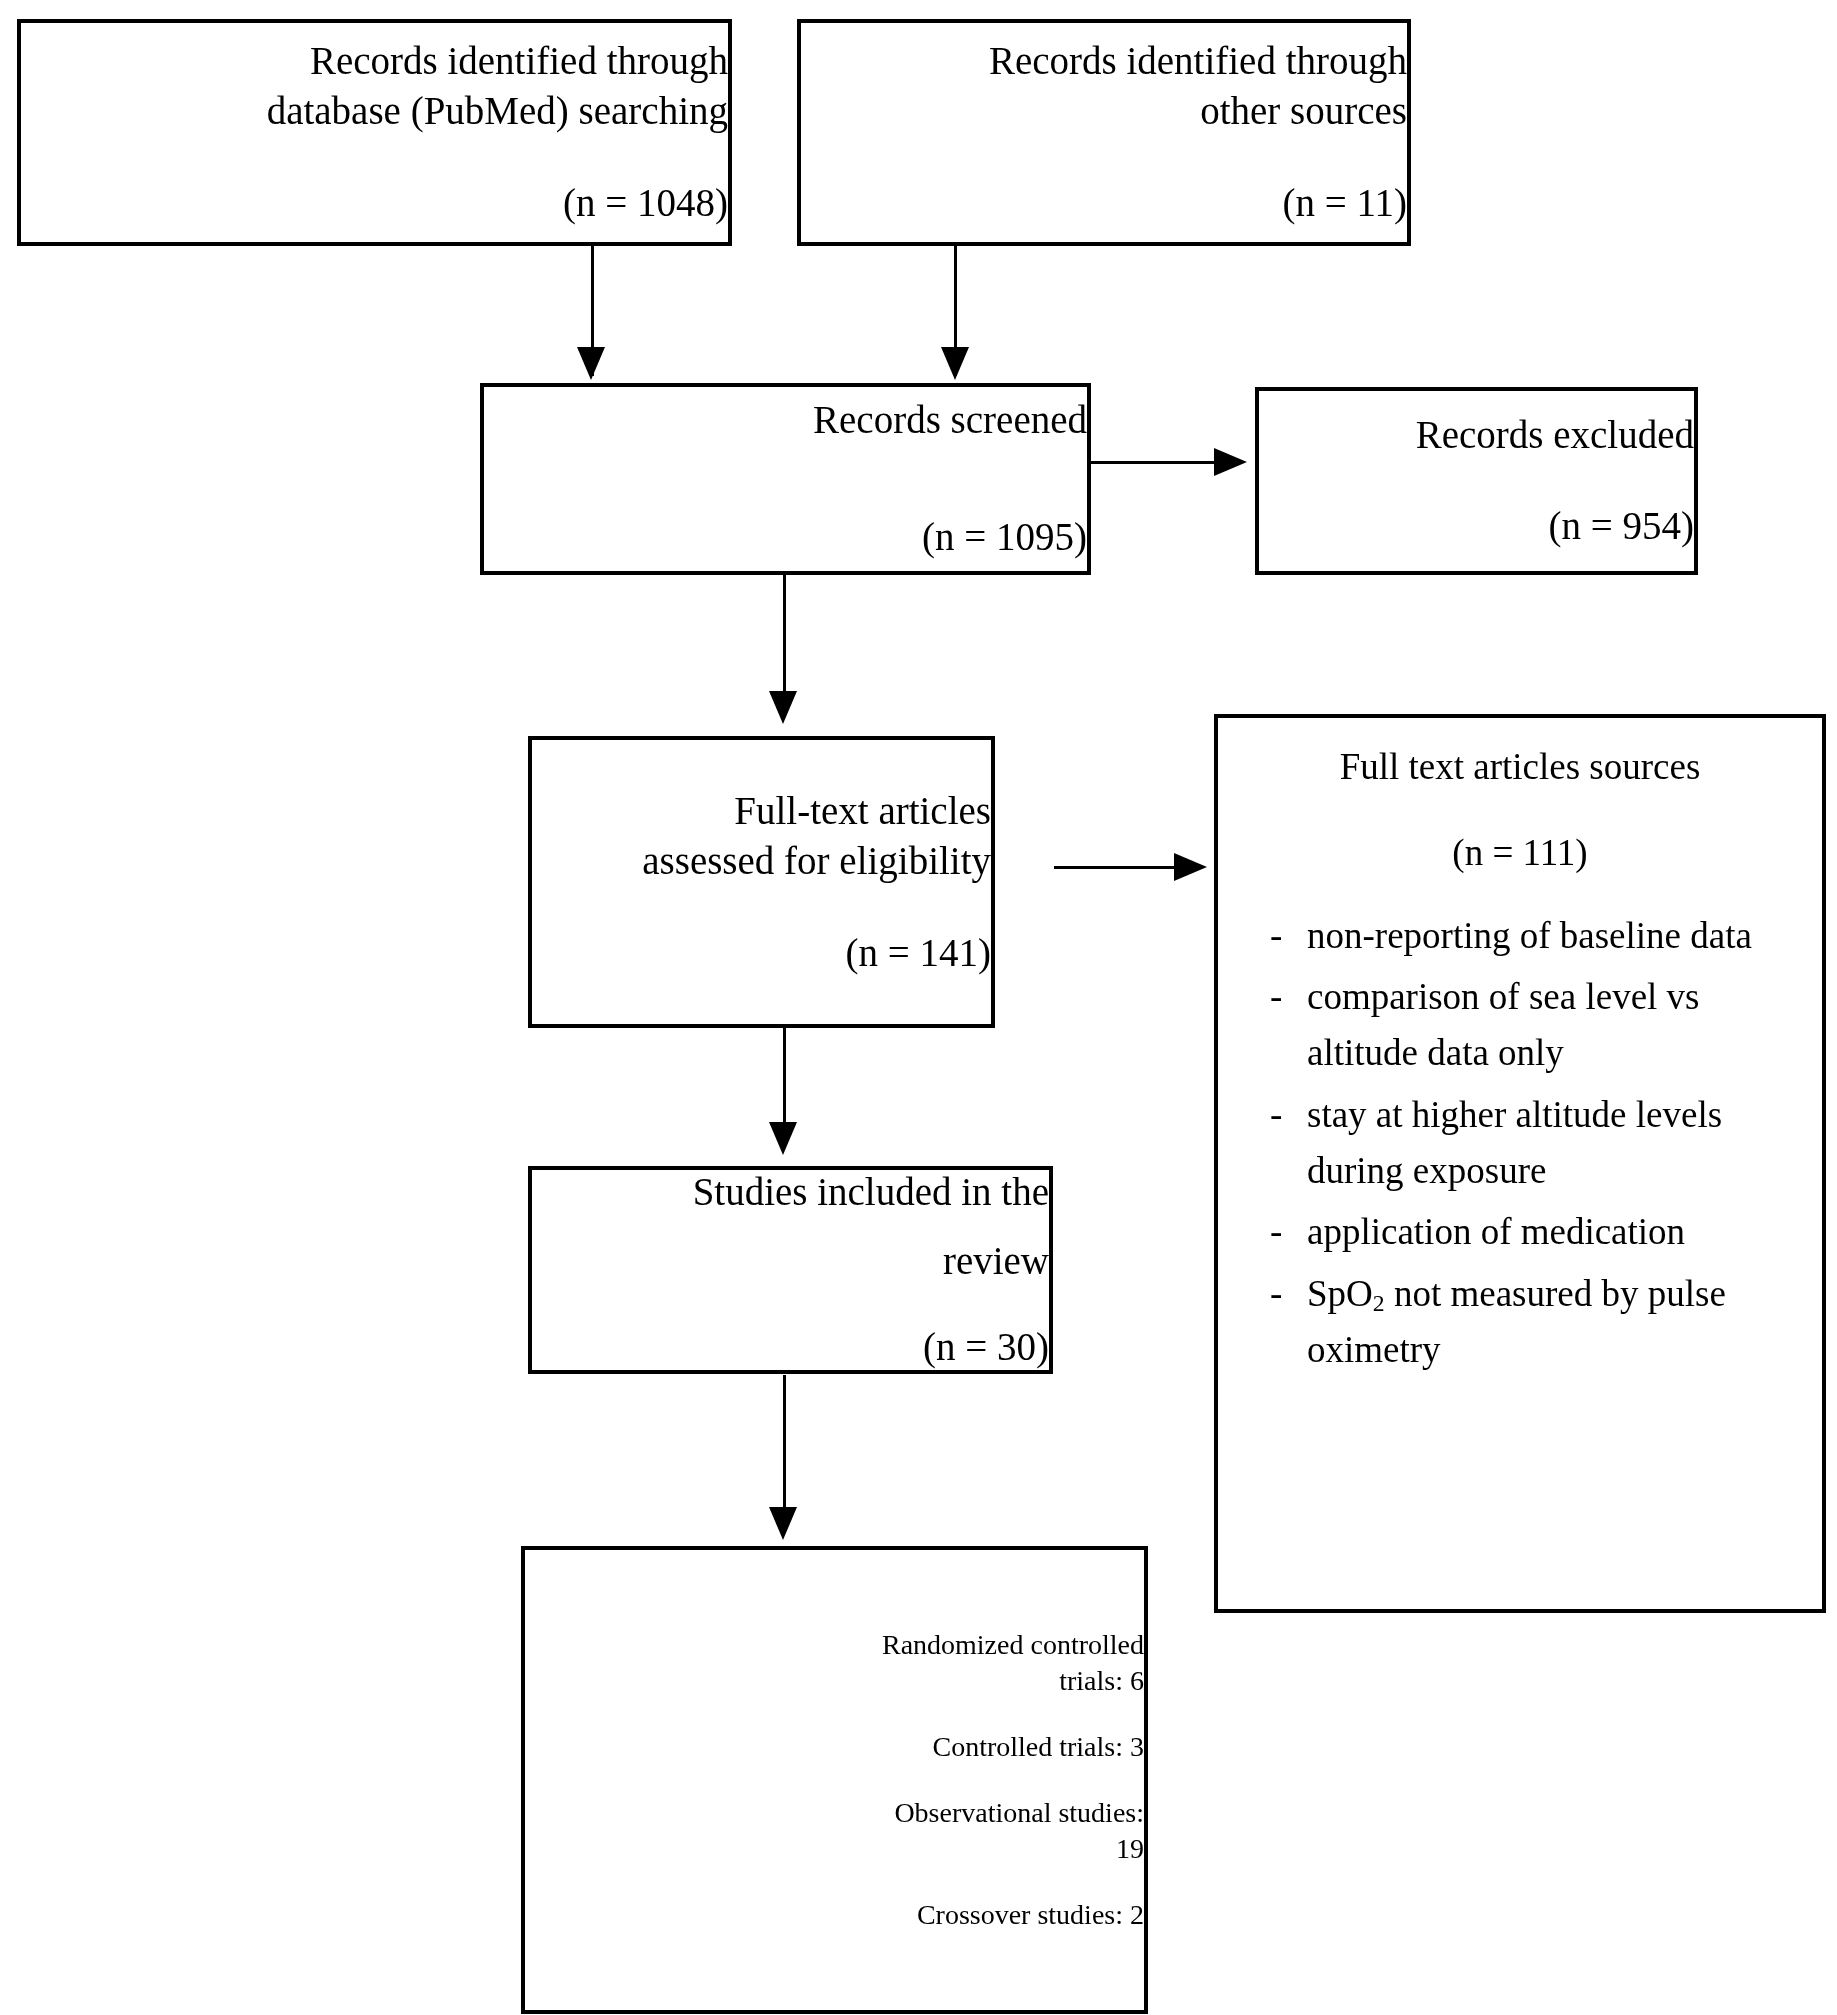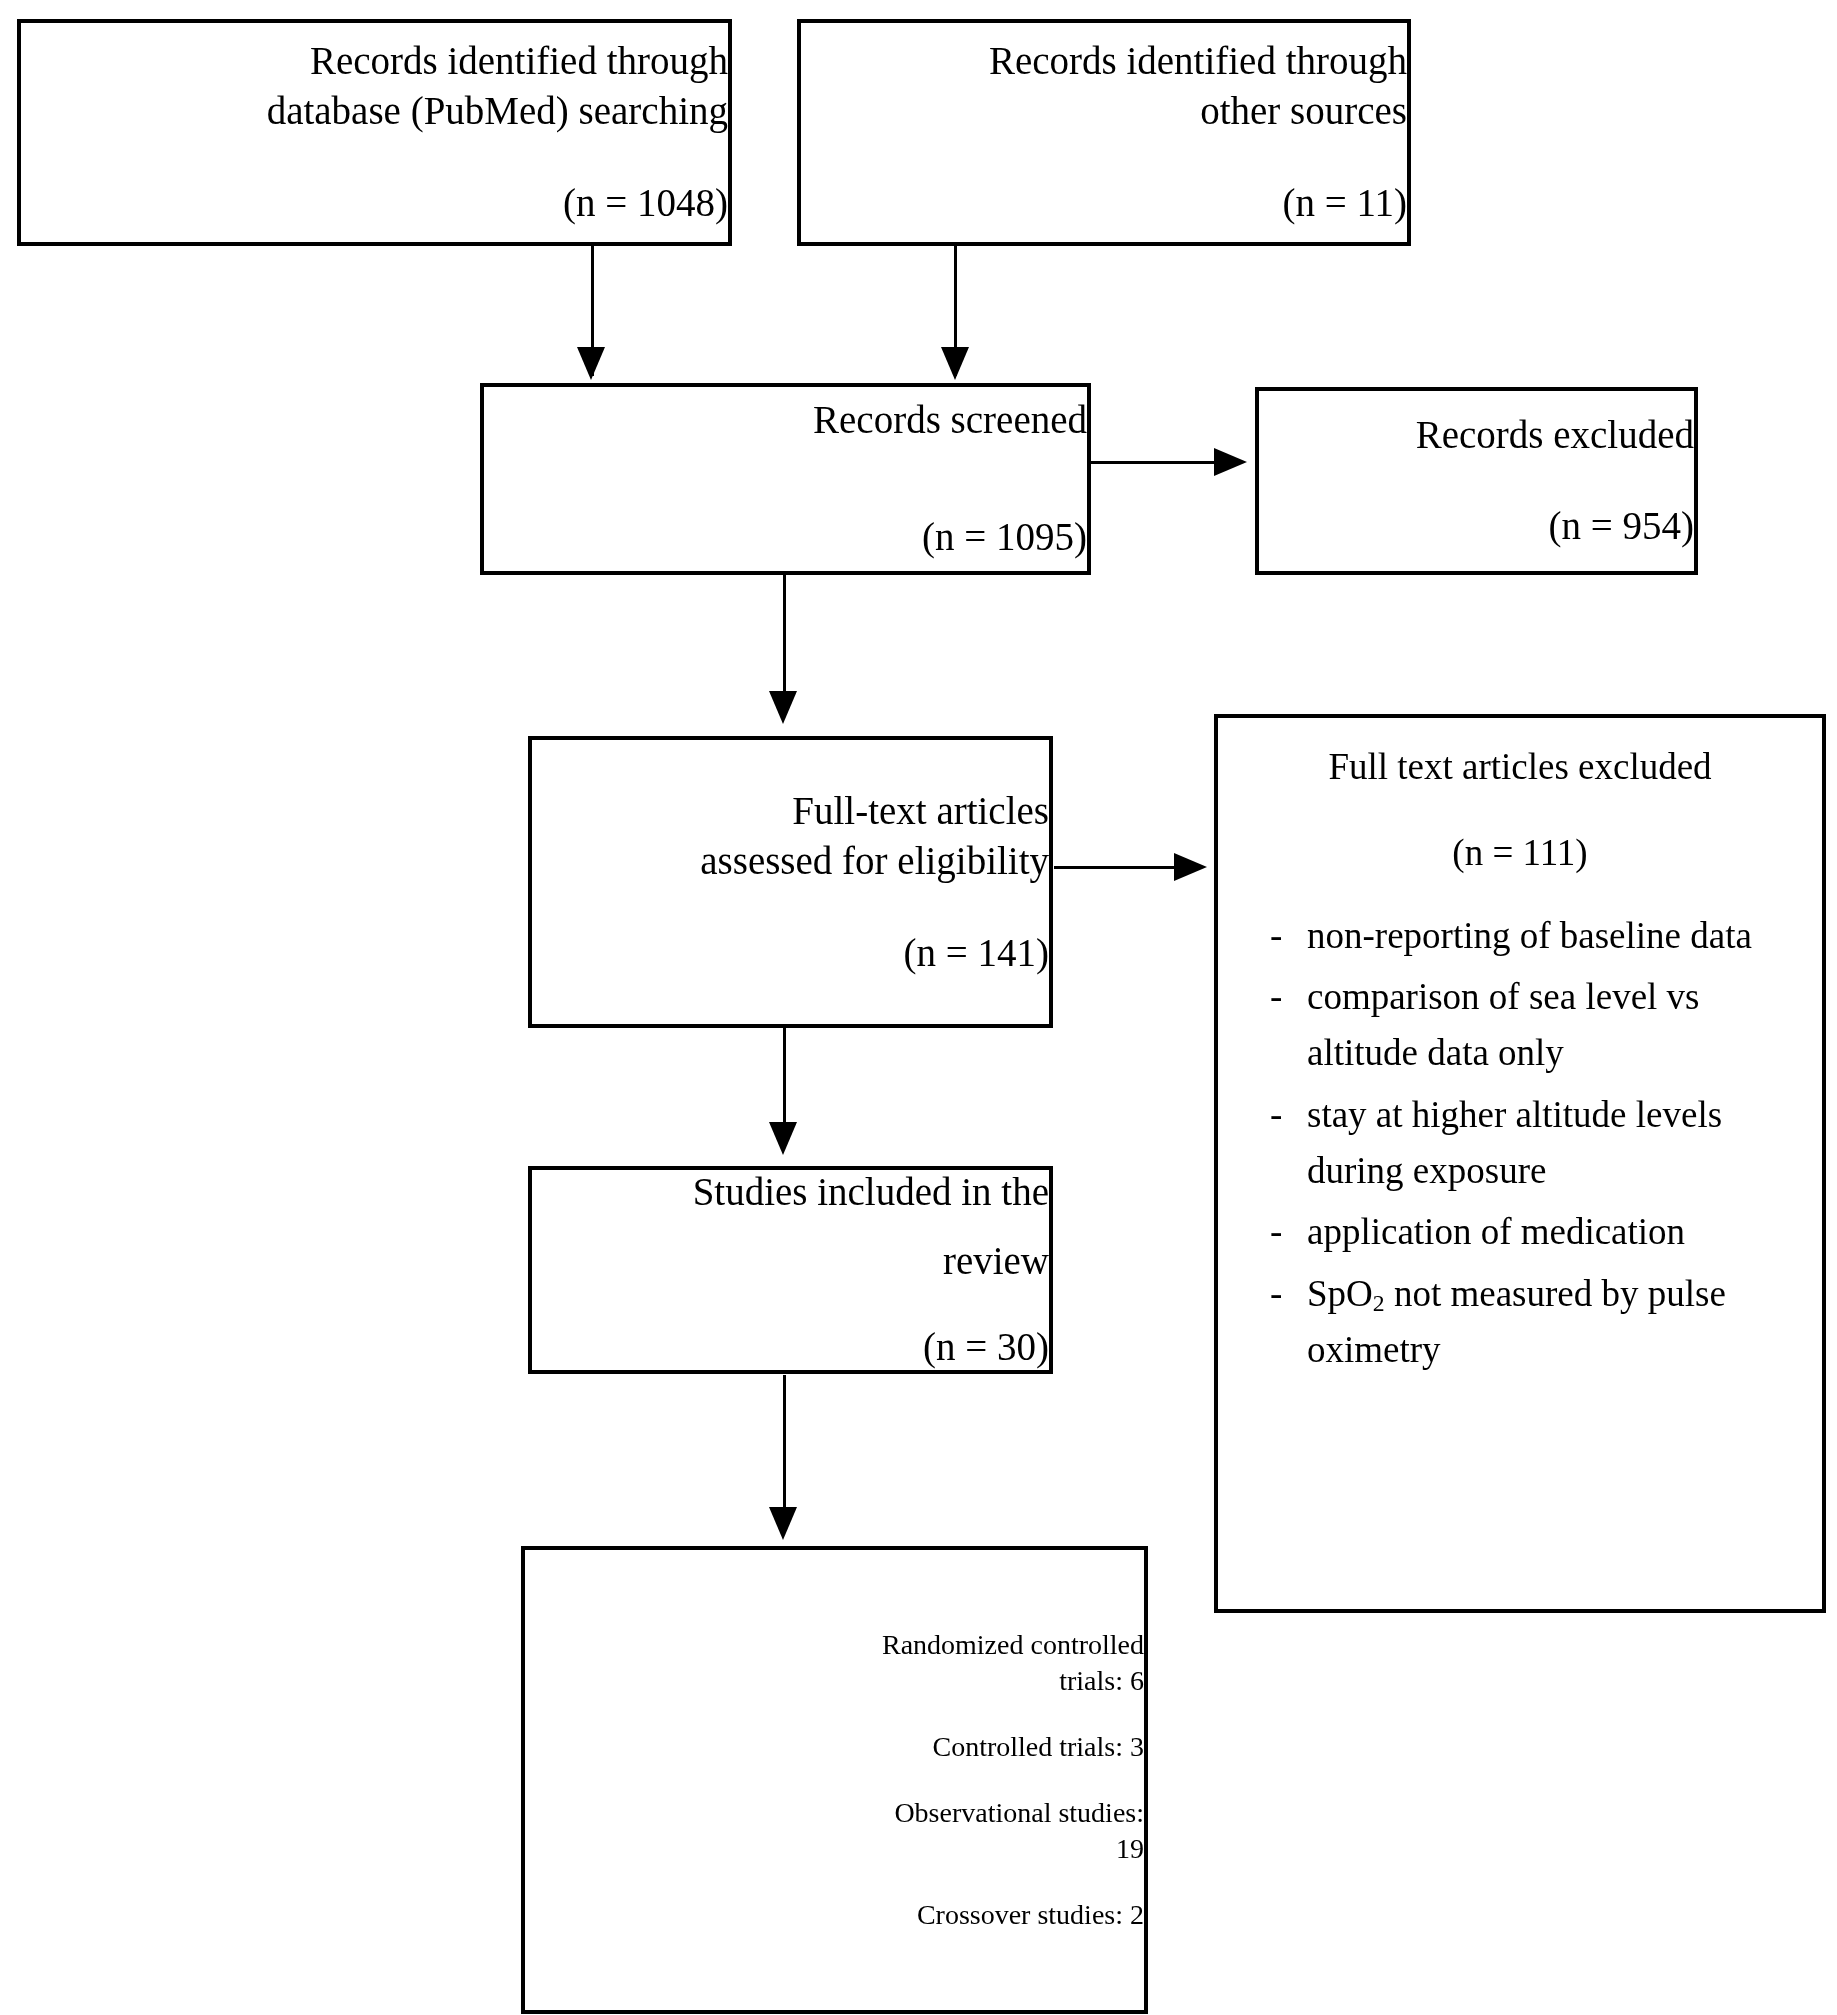--- a/index.html
+++ b/index.html
@@ -32,21 +32,21 @@
     line-height: 1.30;
     white-space: pre;
   }
   .gap-big   { height: 1.05em; }
 
   
   #n-db        { left: 17px;   top: 18.7px;   width: 715px; height: 227px;  font-size: 39px; }
   #n-other     { left: 797px; top: 18.7px;   width: 614px;  height: 227px;  font-size: 39px; }
   #n-screened  { left: 480px;  top: 383px;  width: 611px;  height: 192px;  font-size: 39px; gap: 13px; }
   #n-excluded  { left: 1255px; top: 387px;  width: 443px;  height: 188px;  font-size: 39px; }
-  #n-fulltext  { left: 528px;  top: 736px; width: 525px;  height: 292px;  font-size: 39px; }
+  #n-fulltext  { left: 528px;  top: 736px; width: 467px;  height: 292px;  font-size: 39px; }
   #n-ftexcl    { left: 1214px; top: 714px; width: 612px;  height: 899px; font-size: 37px;
                  justify-content: flex-start; padding: 24.5px 0 0 0; }
   #n-included  { left: 528px;  top: 1166px; width: 525px;  height: 208px;  font-size: 39px; gap: 18px; }
   #n-types     { left: 521px;  top: 1546px; width: 627px;  height: 468px;  font-size: 28px; }
 
   
   .ftexcl-head {
     display: flex;
     flex-direction: column;
     align-items: center;
@@ -158,21 +158,21 @@
 
   <div class="node" id="n-fulltext">
     <span class="line">Full-text articles</span>
     <span class="line">assessed for eligibility</span>
     <span class="gap-big"></span>
     <span class="line">(n = 141)</span>
   </div>
 
   <div class="node" id="n-ftexcl">
     <div class="ftexcl-head">
-      <span class="line">Full text articles excluded</span>
+      <span class="line">Full text articles sources</span>
       <span class="gap-big"></span>
       <span class="line">(n = 111)</span>
     </div>
     <ul class="reasons" id="reasons-list">
         <li>
           <span class="dash">-</span>
           <span class="rtext">non-reporting of baseline data</span>
         </li>
         <li>
           <span class="dash">-</span>

